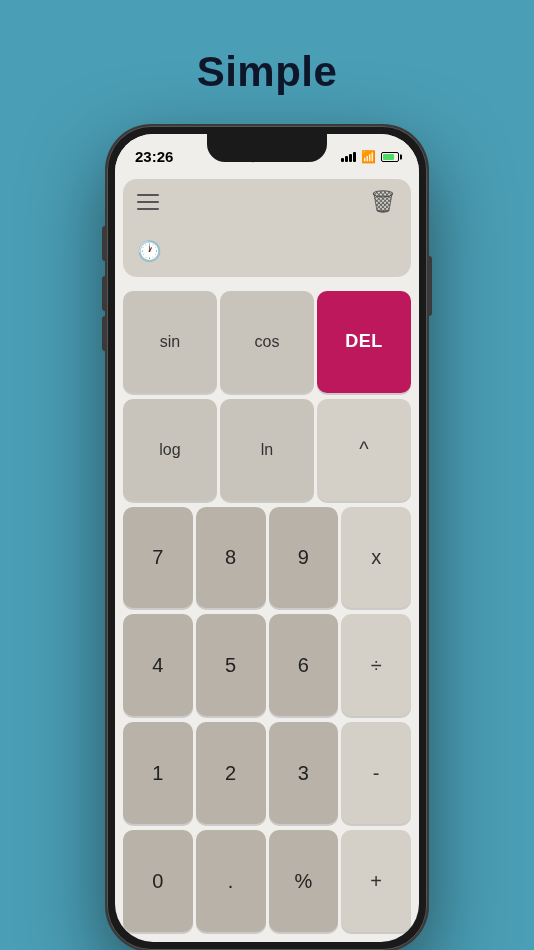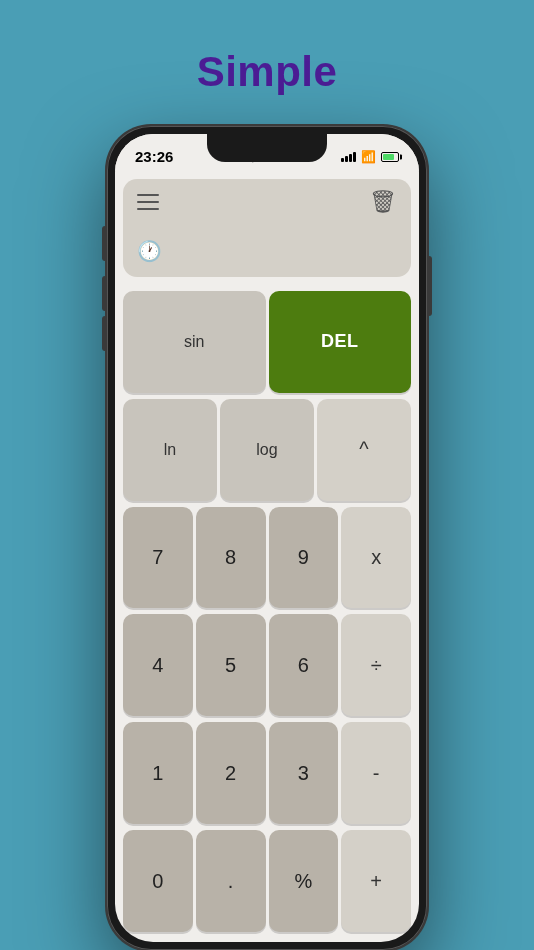--- a/index.html
+++ b/index.html
@@ -8,21 +8,21 @@
       height: 950px;
       background-color: #4a9eb5;
       display: flex;
       flex-direction: column;
       align-items: center;
       font-family: -apple-system, BlinkMacSystemFont, 'Helvetica Neue', sans-serif;
       overflow: hidden;
     }
 
     .page-title {
-      color: #4c1d95;
+      color: #0f172a;
       font-size: 42px;
       font-weight: 800;
       margin-top: 48px;
       margin-bottom: 30px;
       letter-spacing: 0.5px;
     }
 
     
     .phone-frame {
       width: 320px;
@@ -201,21 +201,21 @@
       font-weight: 500;
     }
 
     .key-op {
       background: #d4d0c8;
       color: #333;
       font-size: 20px;
     }
 
     .key-del {
-      background: #4d7c0f;
+      background: #be185d;
       color: white;
       font-weight: 700;
       font-size: 18px;
       letter-spacing: 0.5px;
     }
 
     .key-zero {
       flex: 1;
     }
 
@@ -314,26 +314,27 @@
       </div>
       <div class="display-expression">
         <span class="clock-icon">🕐</span>
       </div>
     </div>
 
     <div class="keypad">
 
       <div class="key-row">
         <button class="key key-func">sin</button>
+        <button class="key key-func">cos</button>
         <button class="key key-del">DEL</button>
       </div>
 
       <div class="key-row">
+        <button class="key key-func">log</button>
         <button class="key key-func">ln</button>
-        <button class="key key-func">log</button>
         <button class="key key-op">^</button>
       </div>
 
       <div class="key-row">
         <button class="key key-num">7</button>
         <button class="key key-num">8</button>
         <button class="key key-num">9</button>
         <button class="key key-op">x</button>
       </div>
 

